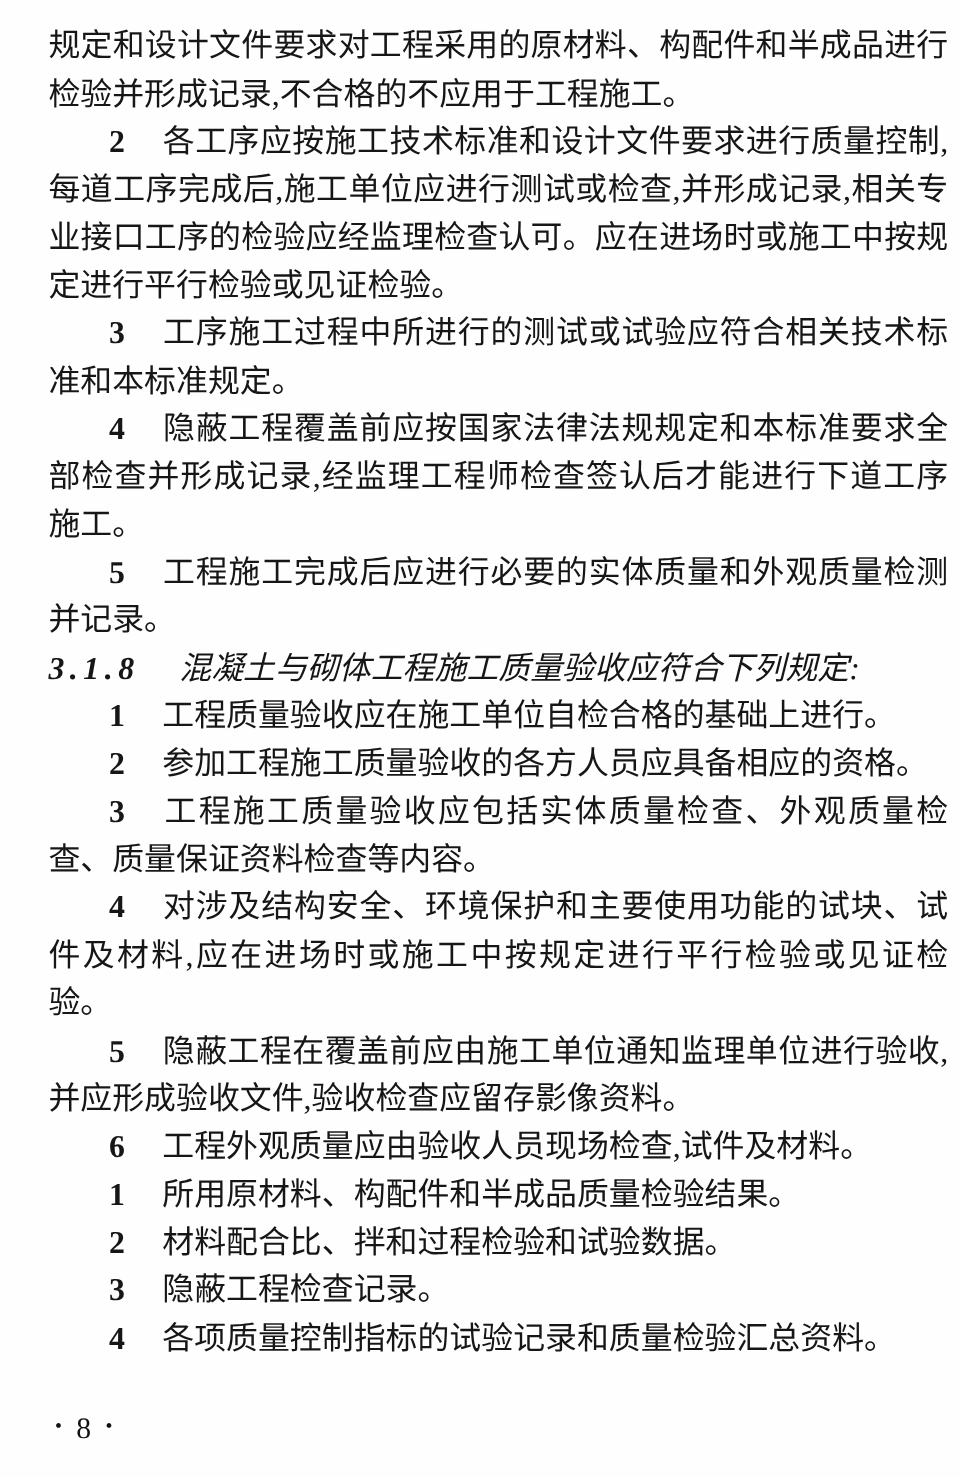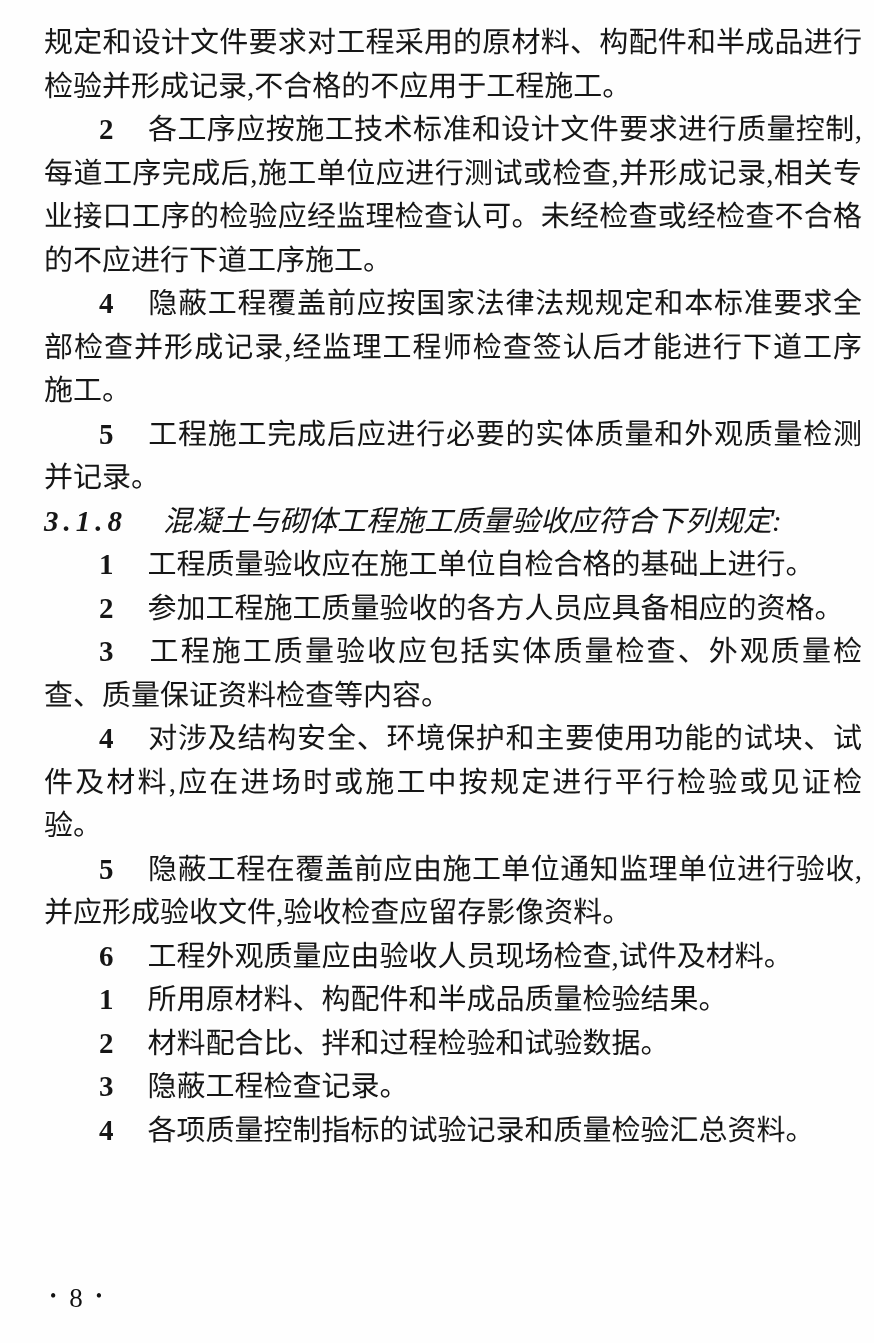--- a/index.html
+++ b/index.html
@@ -49,21 +49,22 @@
     color: #111;
   }
   .footer .dot { font-size: 18px; position: relative; top: -2px; }
 </style>
 </head>
 <body>
 
 <div class="page">
   <div class="doc-body" id="doc-body">
       <p class="para plain"><span class="txt">规定和设计文件要求对工程采用的原材料、构配件和半成品进行检验并形成记录,不合格的不应用于工程施工。</span></p>
-      <p class="para item"><span class="num">2</span><span class="txt">各工序应按施工技术标准和设计文件要求进行质量控制,每道工序完成后,施工单位应进行测试或检查,并形成记录,相关专业接口工序的检验应经监理检查认可。未经检查或经检查不合格的不应进行下道工序施工。</span></p>
+      <p class="para item"><span class="num">2</span><span class="txt">各工序应按施工技术标准和设计文件要求进行质量控制,每道工序完成后,施工单位应进行测试或检查,并形成记录,相关专业接口工序的检验应经监理检查认可。应在进场时或施工中按规定进行平行检验或见证检验。</span></p>
+      <p class="para item"><span class="num">3</span><span class="txt">工序施工过程中所进行的测试或试验应符合相关技术标准和本标准规定。</span></p>
       <p class="para item"><span class="num">4</span><span class="txt">隐蔽工程覆盖前应按国家法律法规规定和本标准要求全部检查并形成记录,经监理工程师检查签认后才能进行下道工序施工。</span></p>
       <p class="para item"><span class="num">5</span><span class="txt">工程施工完成后应进行必要的实体质量和外观质量检测并记录。</span></p>
       <p class="para section"><span class="secnum">3.1.8</span><span class="txt">混凝土与砌体工程施工质量验收应符合下列规定:</span></p>
       <p class="para item"><span class="num">1</span><span class="txt">工程质量验收应在施工单位自检合格的基础上进行。</span></p>
       <p class="para item"><span class="num">2</span><span class="txt">参加工程施工质量验收的各方人员应具备相应的资格。</span></p>
       <p class="para item"><span class="num">3</span><span class="txt">工程施工质量验收应包括实体质量检查、外观质量检查、质量保证资料检查等内容。</span></p>
       <p class="para item"><span class="num">4</span><span class="txt">对涉及结构安全、环境保护和主要使用功能的试块、试件及材料,应在进场时或施工中按规定进行平行检验或见证检验。</span></p>
       <p class="para item"><span class="num">5</span><span class="txt">隐蔽工程在覆盖前应由施工单位通知监理单位进行验收,并应形成验收文件,验收检查应留存影像资料。</span></p>
       <p class="para item"><span class="num">6</span><span class="txt">工程外观质量应由验收人员现场检查,试件及材料。</span></p>
       <p class="para item"><span class="num">1</span><span class="txt">所用原材料、构配件和半成品质量检验结果。</span></p>

